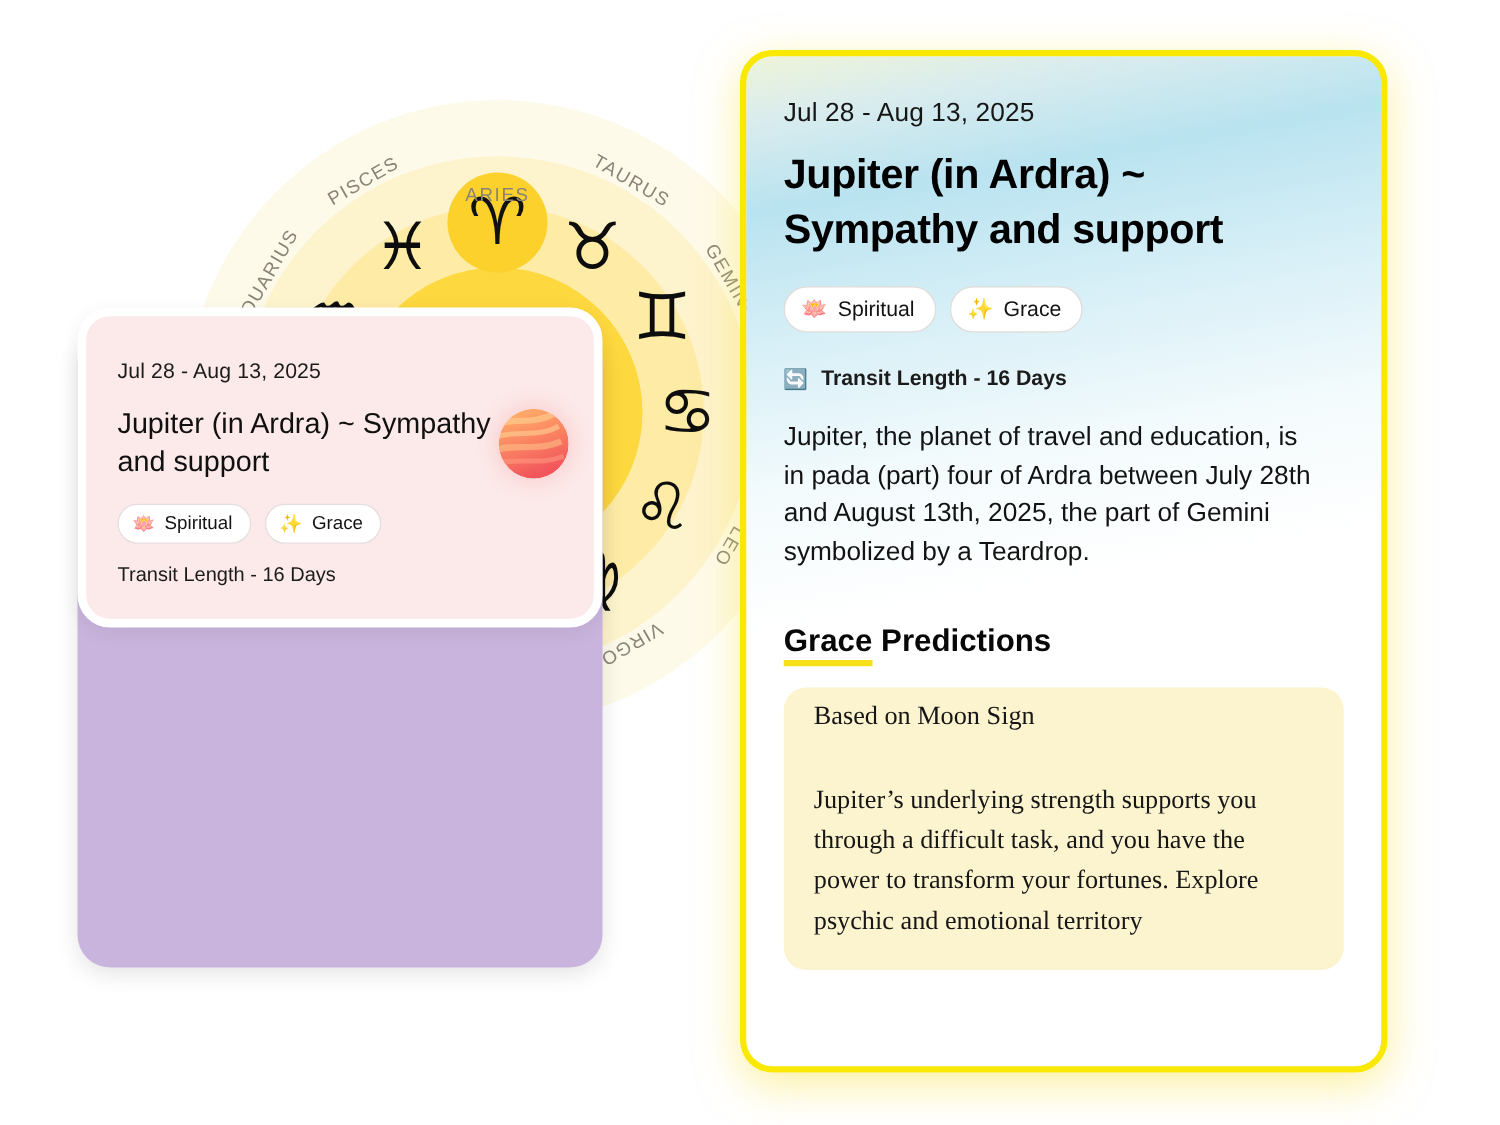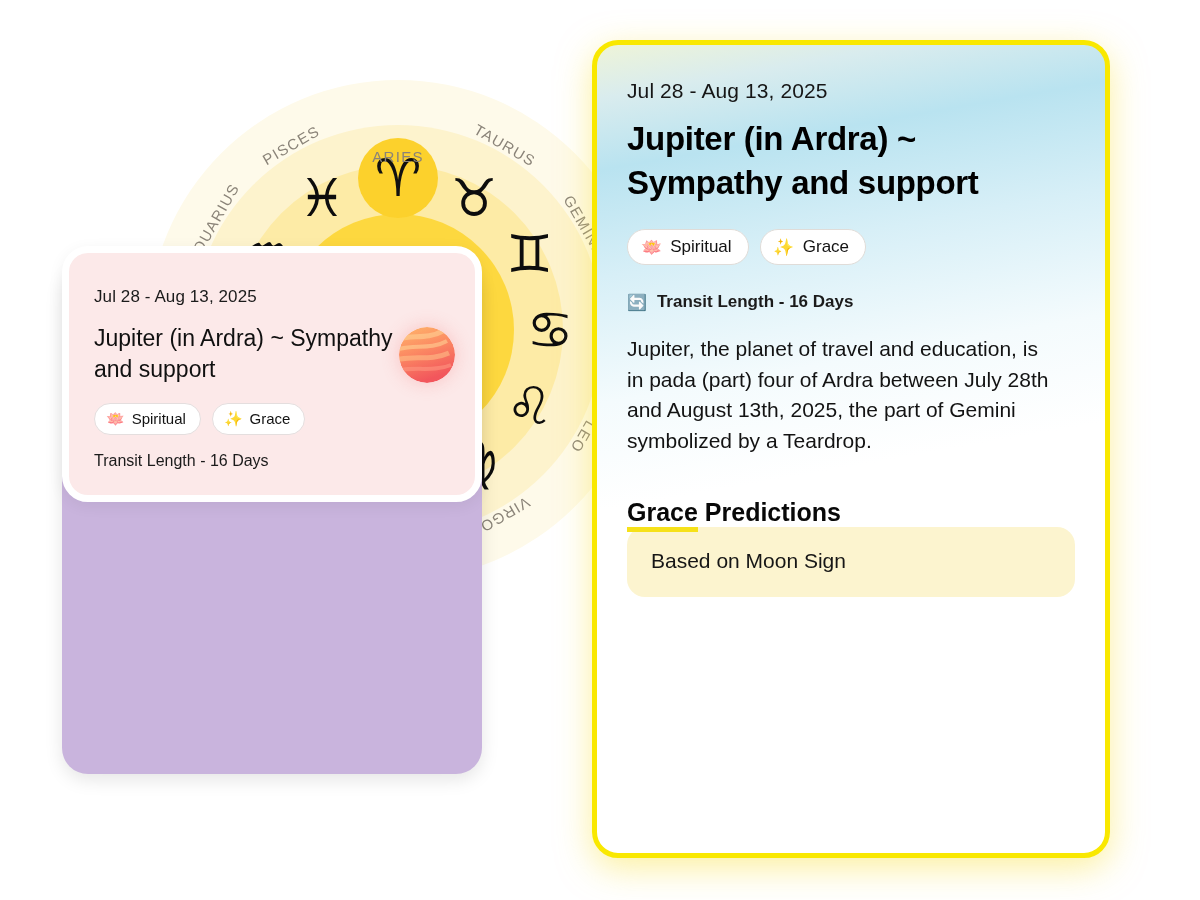--- a/index.html
+++ b/index.html
@@ -243,24 +243,26 @@
     margin-top: 42px;
     font-size: 25px;
     font-weight: bold;
     color: #080808;
   }
   .dc-section-head .hl {
     border-bottom: 5px solid #f6e119;
     padding-bottom: 1px;
   }
   #prediction-box {
+    margin-top: 22px;
     background: #fcf4cf;
     border-radius: 18px;
-    padding: 22px 24px 24px 24px;
+    padding: 10px 24px 24px 24px;
     box-sizing: border-box;
+    font-family: Liberation Serif, serif;
   }
   .pb-label {
     font-size: 21px;
     color: #161616;
   }
   .pb-text {
     margin-top: 38px;
     font-size: 21px;
     line-height: 1.53;
     color: #161616;
@@ -428,15 +430,16 @@
     </div>
 
     <div class="dc-body">Jupiter, the planet of travel and education, is in pada (part) four of Ardra between July 28th and August 13th, 2025, the part of Gemini symbolized by a Teardrop.</div>
 
     <div class="dc-section-head">
       <span class="hl">Grace</span><span> Predictions</span>
     </div>
 
     <div id="prediction-box">
       <div class="pb-label">Based on Moon Sign</div>
+      <div class="pb-text">Jupiter’s underlying strength supports you through a difficult task, and you have the power to transform your fortunes. Explore psychic and emotional territory</div>
     </div>
   </div>
 </div>
 
 </body></html>

